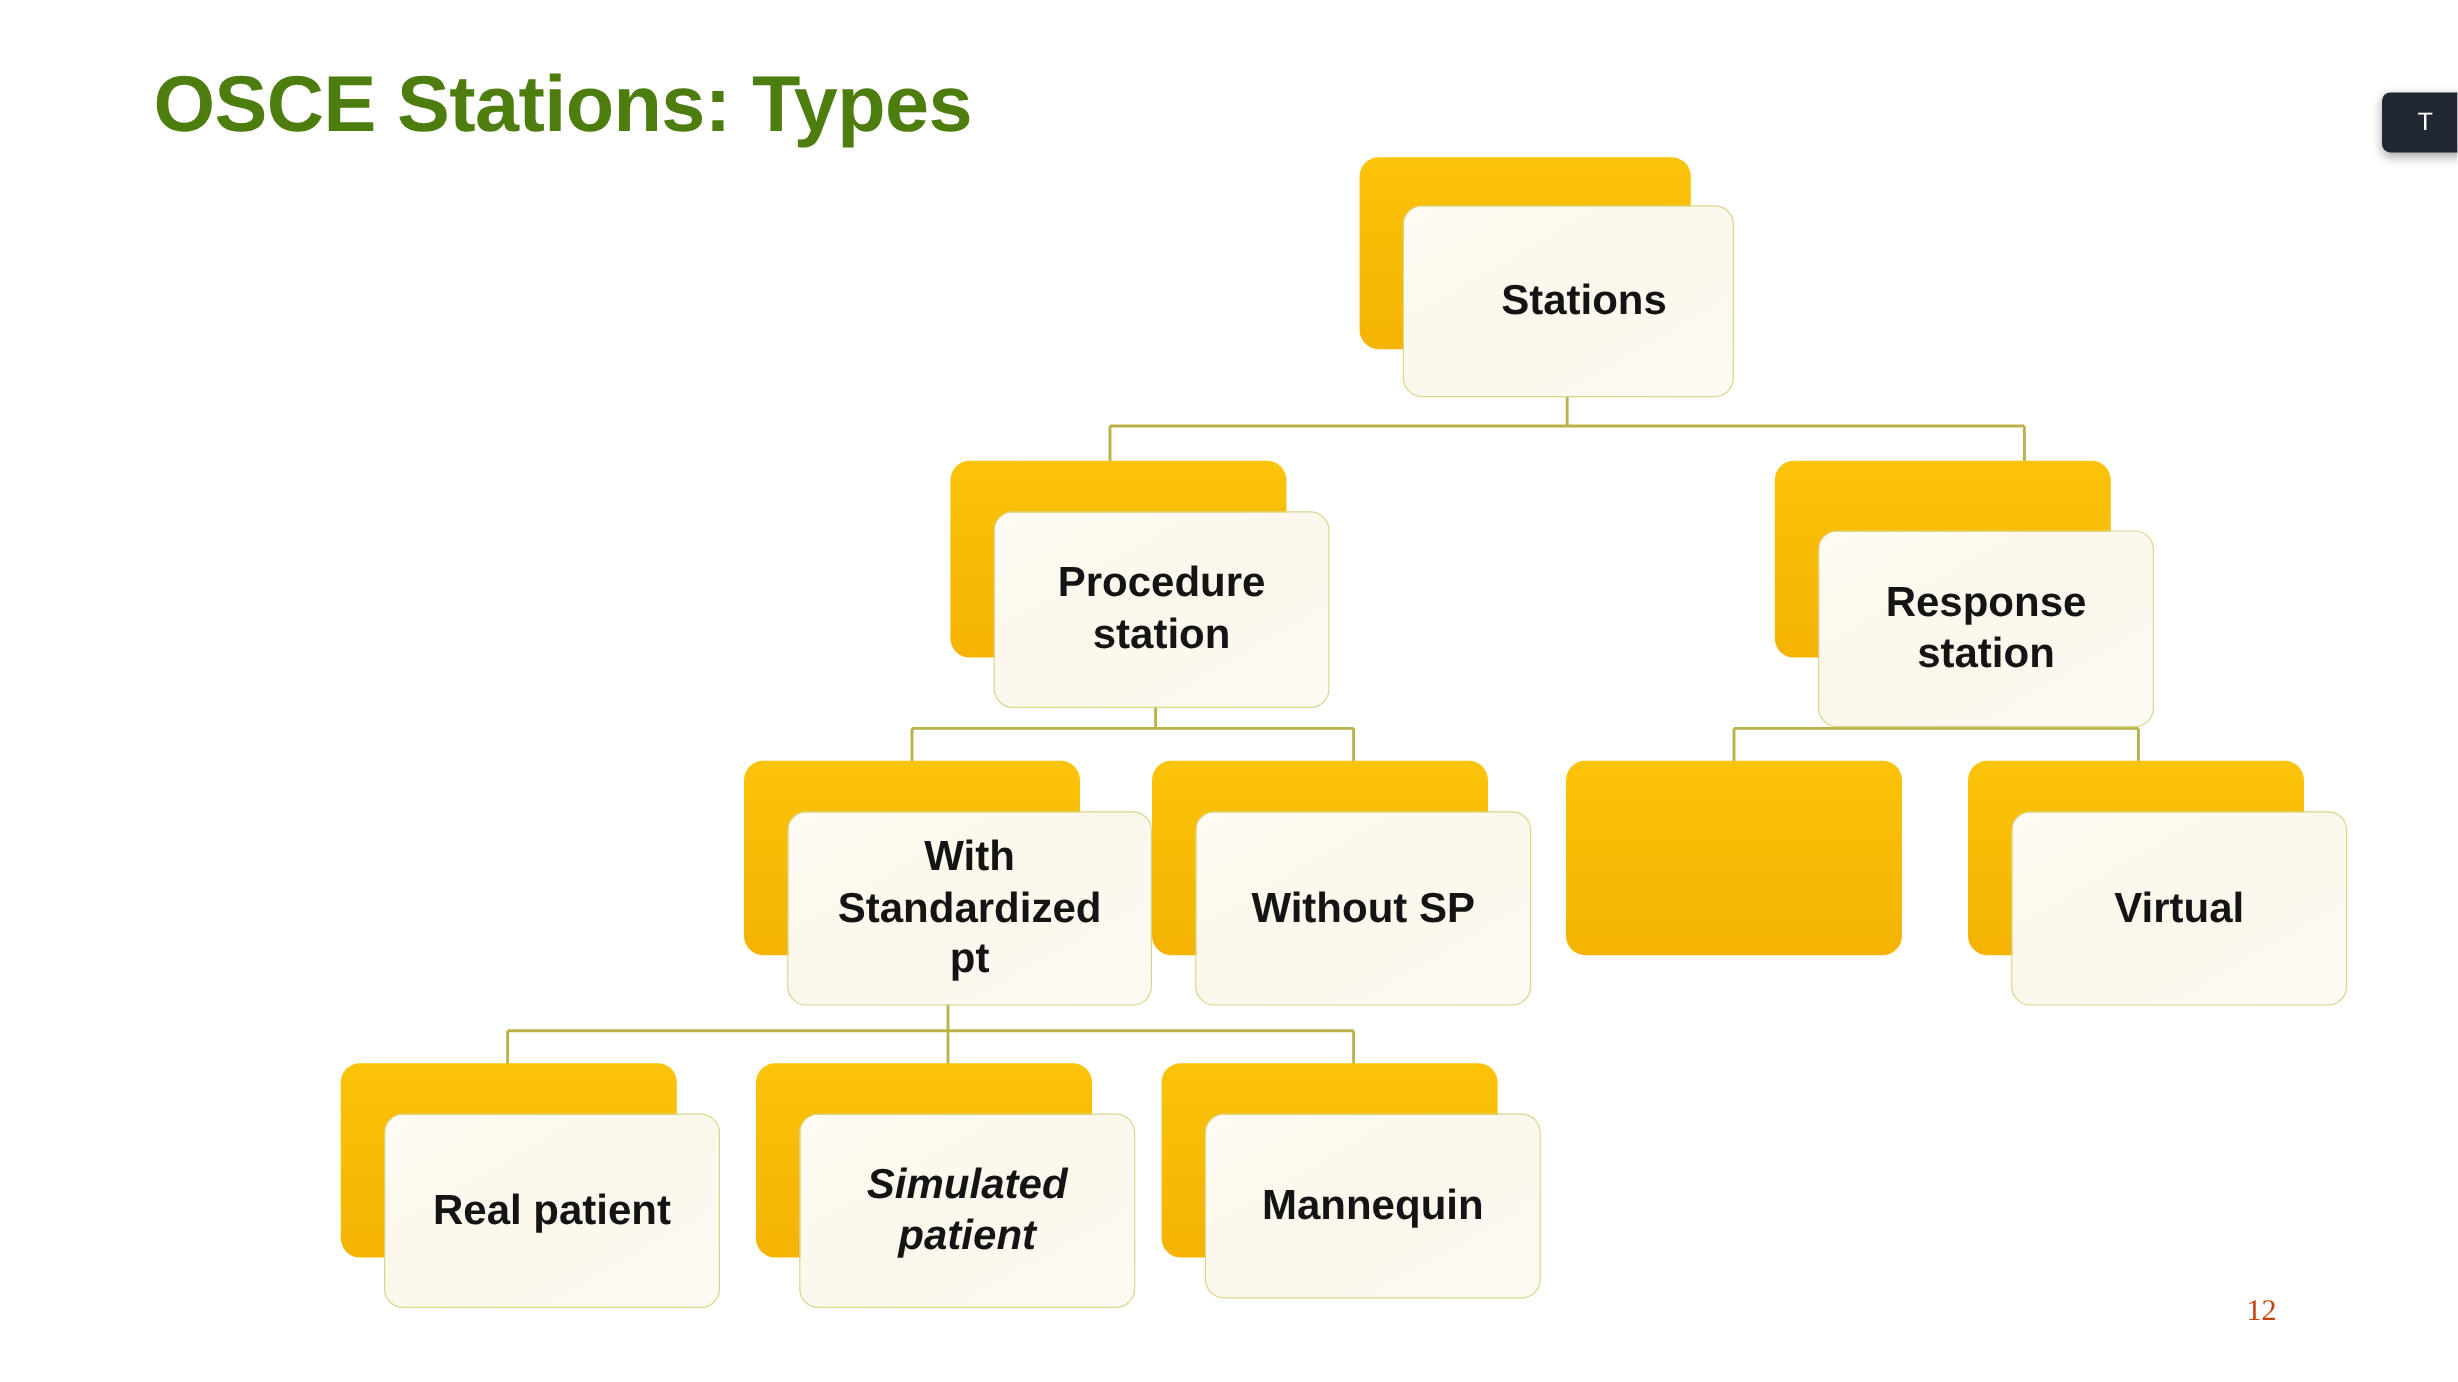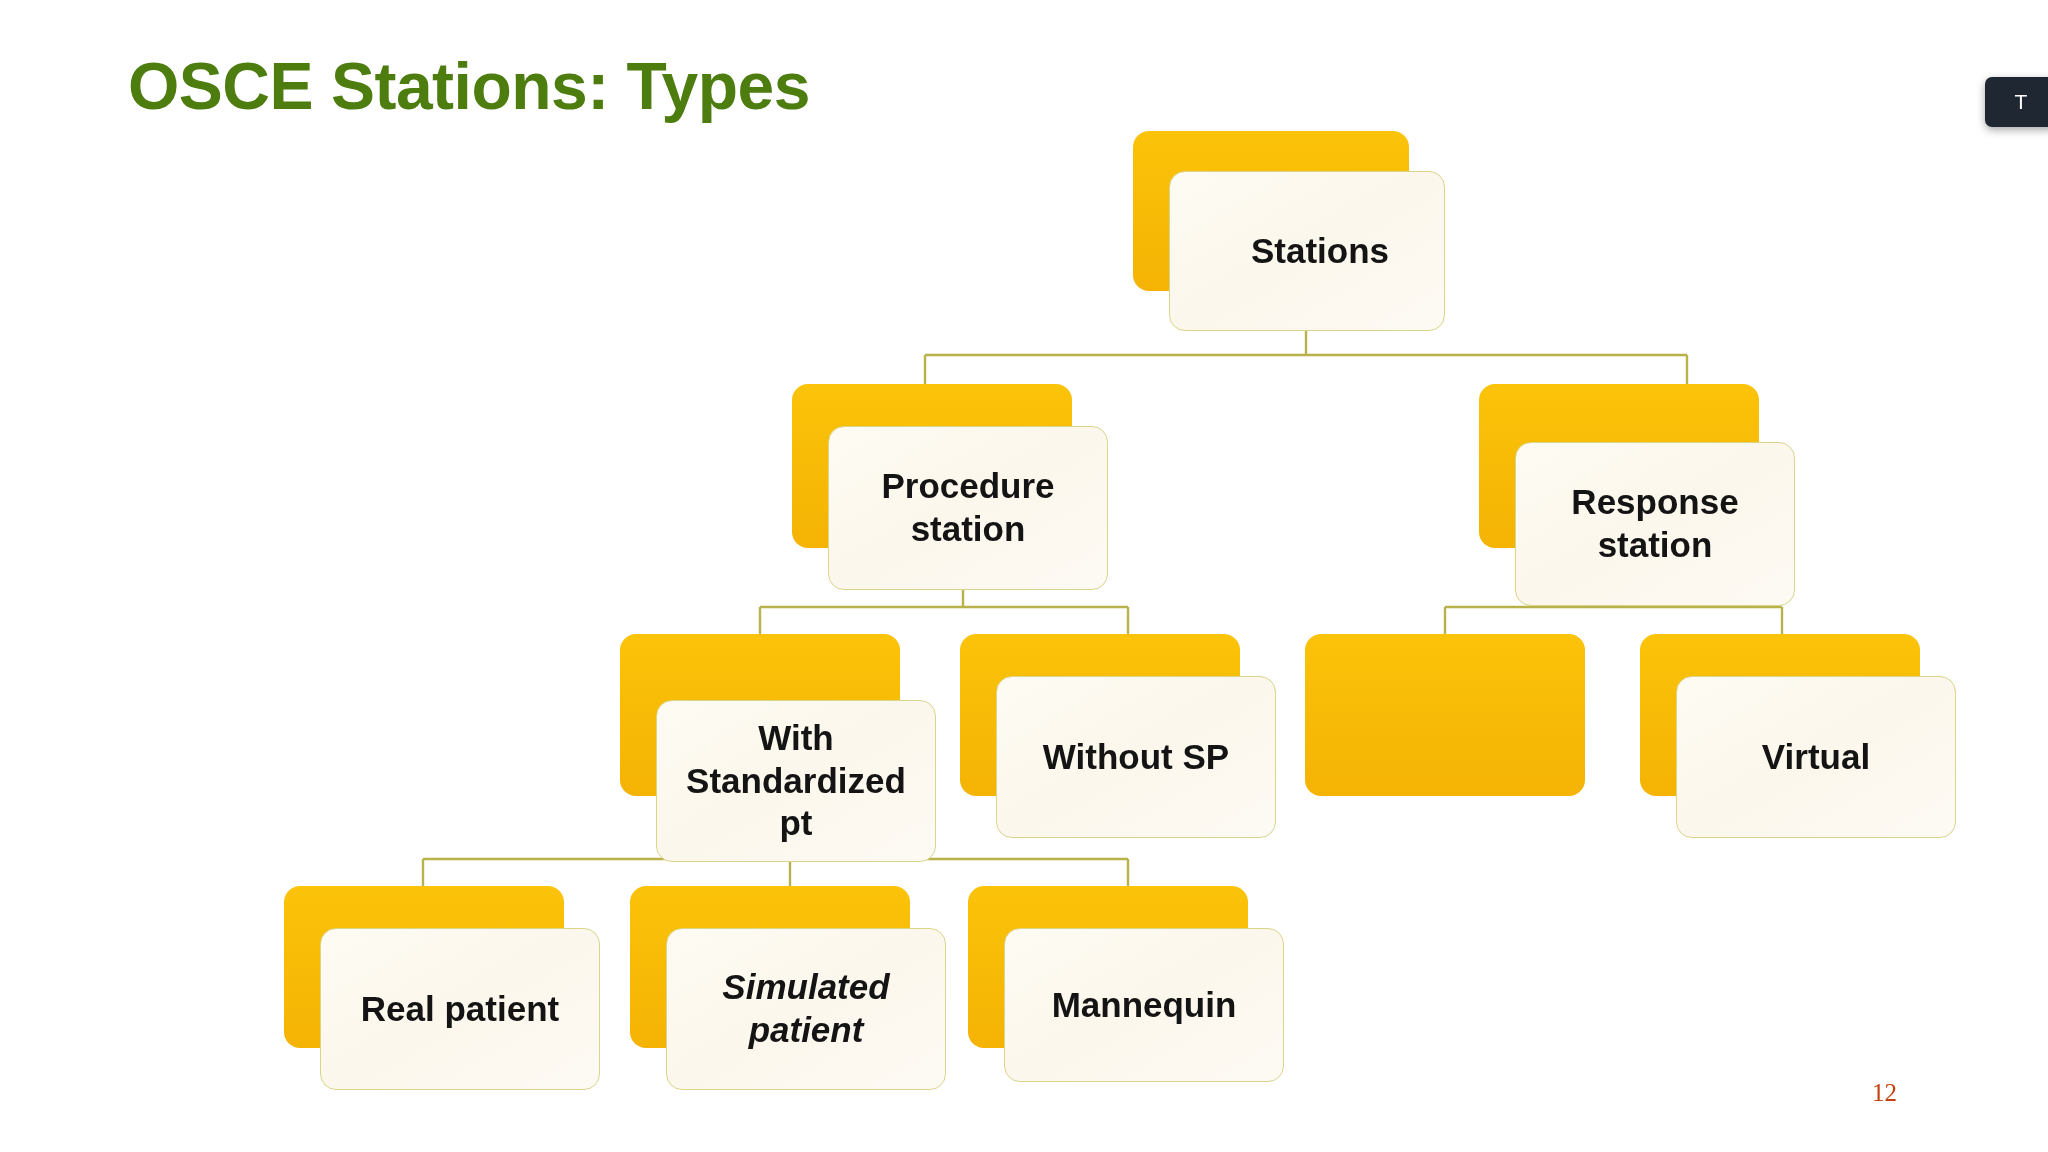--- a/index.html
+++ b/index.html
@@ -162,21 +162,21 @@
     <div class="node" style="left:1479px; top:384px; width:316px; height:206px;">
       <div class="shadowbox" style="width:280px; height:164px;"></div>
       <div class="card" style="left:36px; top:58px; width:280px; height:164px;">
         <span class="card-label" style="font-size:35px;">Response
 station</span>
       </div>
     </div>
 
     <div class="node" style="left:620px; top:634px; width:316px; height:204px;">
       <div class="shadowbox" style="width:280px; height:162px;"></div>
-      <div class="card" style="left:36px; top:42px; width:280px; height:162px;margin-top:24px;">
+      <div class="card" style="left:36px; top:42px; width:304px; height:162px;">
         <span class="card-label" style="font-size:35px;">With
 Standardized
 pt</span>
       </div>
     </div>
 
     <div class="node" style="left:960px; top:634px; width:316px; height:204px;">
       <div class="shadowbox" style="width:280px; height:162px;"></div>
       <div class="card" style="left:36px; top:42px; width:280px; height:162px;">
         <span class="card-label" style="font-size:35px;">Without SP</span>

